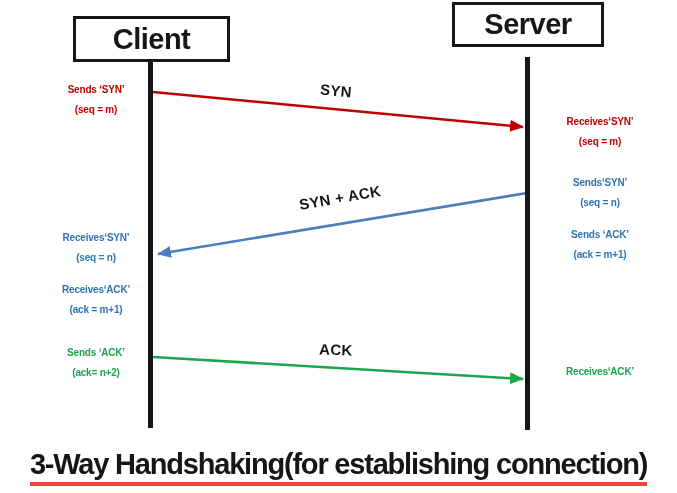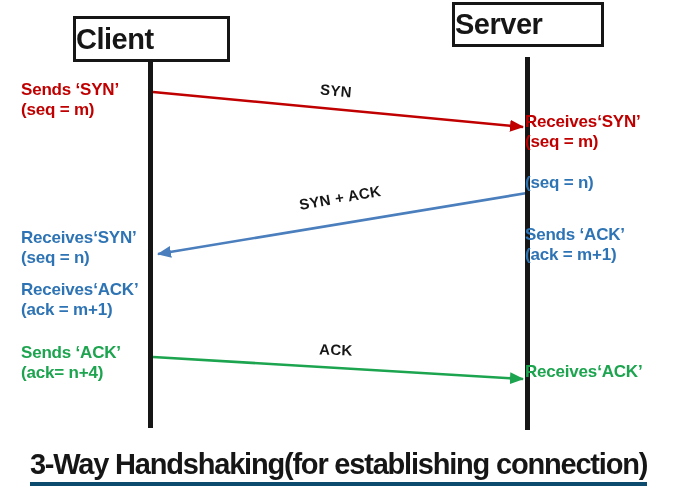--- a/index.html
+++ b/index.html
@@ -15,21 +15,21 @@
   .stroke-blue{stroke:var(--blue-arrow);stroke-width:2.6;}
   .stroke-green{stroke:var(--green);stroke-width:2.6;}
   .fill-red{fill:var(--red);}
   .fill-blue{fill:var(--blue-arrow);}
   .fill-green{fill:var(--green);}
 
   .actor-box{
     position:absolute;
     background:#ffffff;
     border:3px solid #161616;
-    display:flex;align-items:center;justify-content:flex-start;
+    display:flex;align-items:center;justify-content:center;
     font-weight:bold;font-size:29px;color:#161616;
     letter-spacing:-0.5px;
   }
   .client-box{left:73px;top:16px;width:151px;height:40px;}
   .server-box{left:452px;top:2px;width:146px;height:39px;}
 
   .lifeline{position:absolute;background:#161616;width:5px;}
   .client-lifeline{left:148px;top:59px;height:369px;}
   .server-lifeline{left:525px;top:57px;height:373px;}
 
@@ -37,22 +37,22 @@
     position:absolute;
     font-weight:bold;font-size:15px;color:#161616;
     text-align:center;letter-spacing:0.3px;
   }
   .msg-syn{left:296px;top:82px;width:80px;transform:rotate(5deg);}
   .msg-synack{left:284px;top:189px;width:112px;transform:rotate(-10deg);}
   .msg-ack{left:296px;top:341px;width:80px;transform:rotate(2deg);}
 
   .note{
     position:absolute;width:150px;
-    font-weight:bold;font-size:17px;line-height:19.5px;
-    letter-spacing:-0.2px;
+    font-weight:bold;font-size:10px;line-height:19.5px;
+    text-align:center;letter-spacing:-0.2px;
   }
   .c-red{color:var(--red);}
   .c-blue{color:var(--blue);}
   .c-green{color:var(--green);}
   .col-left{left:21px;}
   .col-right{left:525px;}
   .n-client-syn{top:80px;}
   .n-client-recv-syn{top:228px;}
   .n-client-recv-ack{top:280px;}
   .n-client-send-ack{top:343px;}
@@ -62,21 +62,21 @@
   .n-server-recv-ack{top:362px;}
 
   .title{
     position:absolute;left:0;top:448px;width:677px;
     text-align:center;
   }
   .title span{
     display:inline-block;
     font-weight:bold;font-size:29px;color:#161616;
     letter-spacing:-1.2px;
-    border-bottom:4px solid #0c4a6e;
+    border-bottom:4px solid #ef4444;
     padding-bottom:1px;
   }
 </style>
 </head>
 <body>
 
 <div class="canvas">
 
   <svg class="arrow-layer" viewBox="0 0 677 493">
     <defs>
@@ -116,28 +116,29 @@
   <div class="note col-left c-blue n-client-recv-syn">
     <div>Receives‘SYN’</div>
     <div>(seq = n)</div>
   </div>
   <div class="note col-left c-blue n-client-recv-ack">
     <div>Receives‘ACK’</div>
     <div>(ack = m+1)</div>
   </div>
   <div class="note col-left c-green n-client-send-ack">
     <div>Sends ‘ACK’</div>
-    <div>(ack= n+4)</div>
+    <div>(ack= n+2)</div>
   </div>
 
   <div class="note col-right c-red n-server-recv-syn">
     <div>Receives‘SYN’</div>
     <div>(seq = m)</div>
   </div>
   <div class="note col-right c-blue n-server-send-syn">
+    <div>Sends‘SYN’</div>
     <div>(seq = n)</div>
   </div>
   <div class="note col-right c-blue n-server-send-ack">
     <div>Sends ‘ACK’</div>
     <div>(ack = m+1)</div>
   </div>
   <div class="note col-right c-green n-server-recv-ack">
     <div>Receives‘ACK’</div>
   </div>
 

